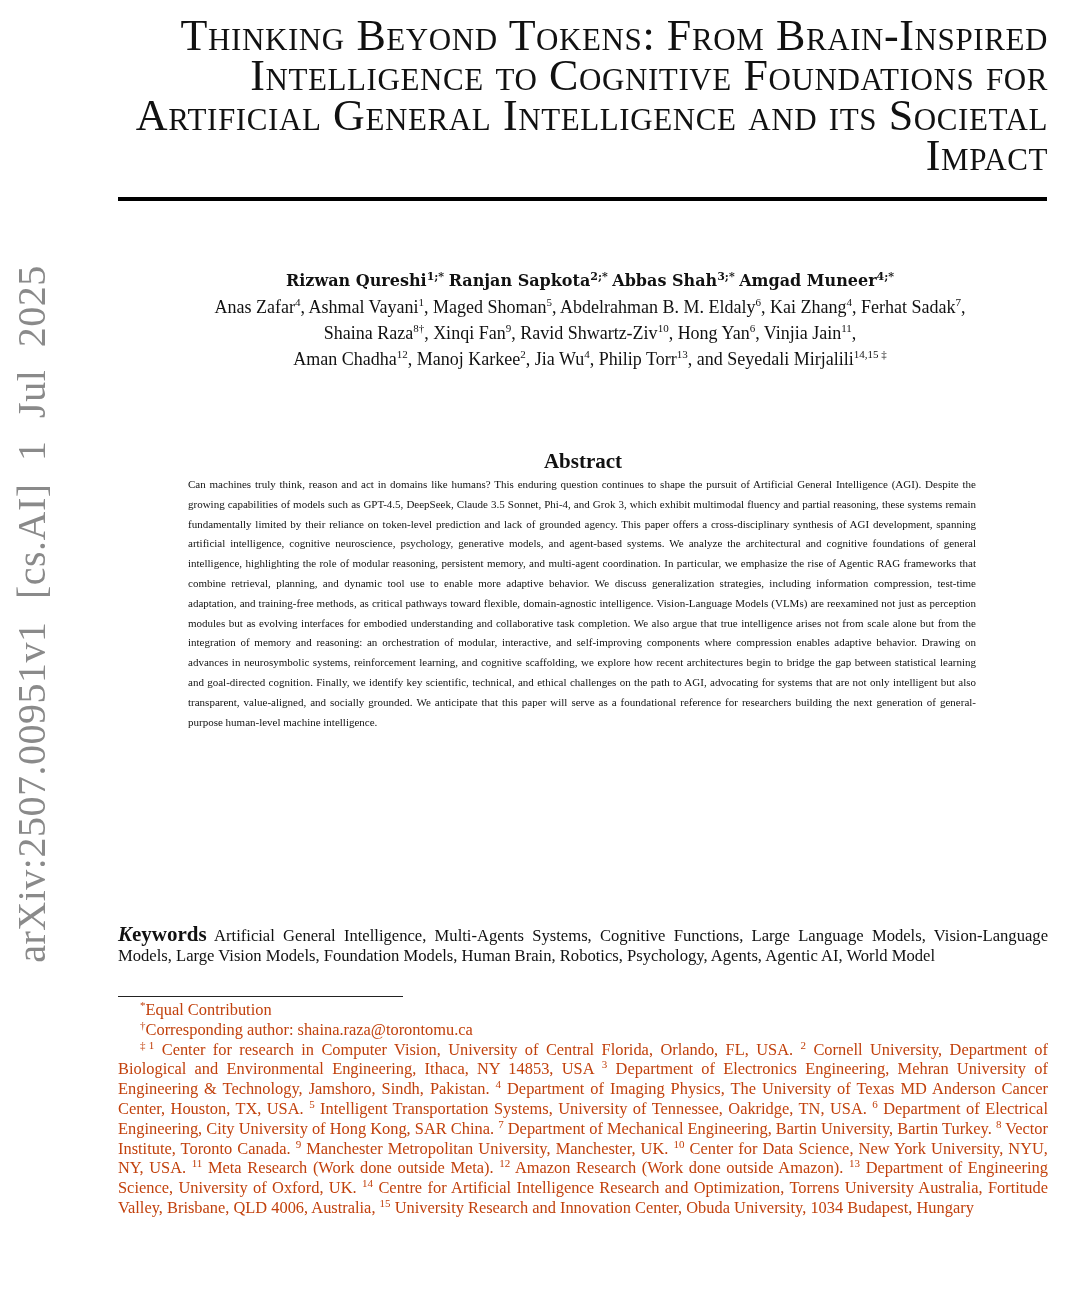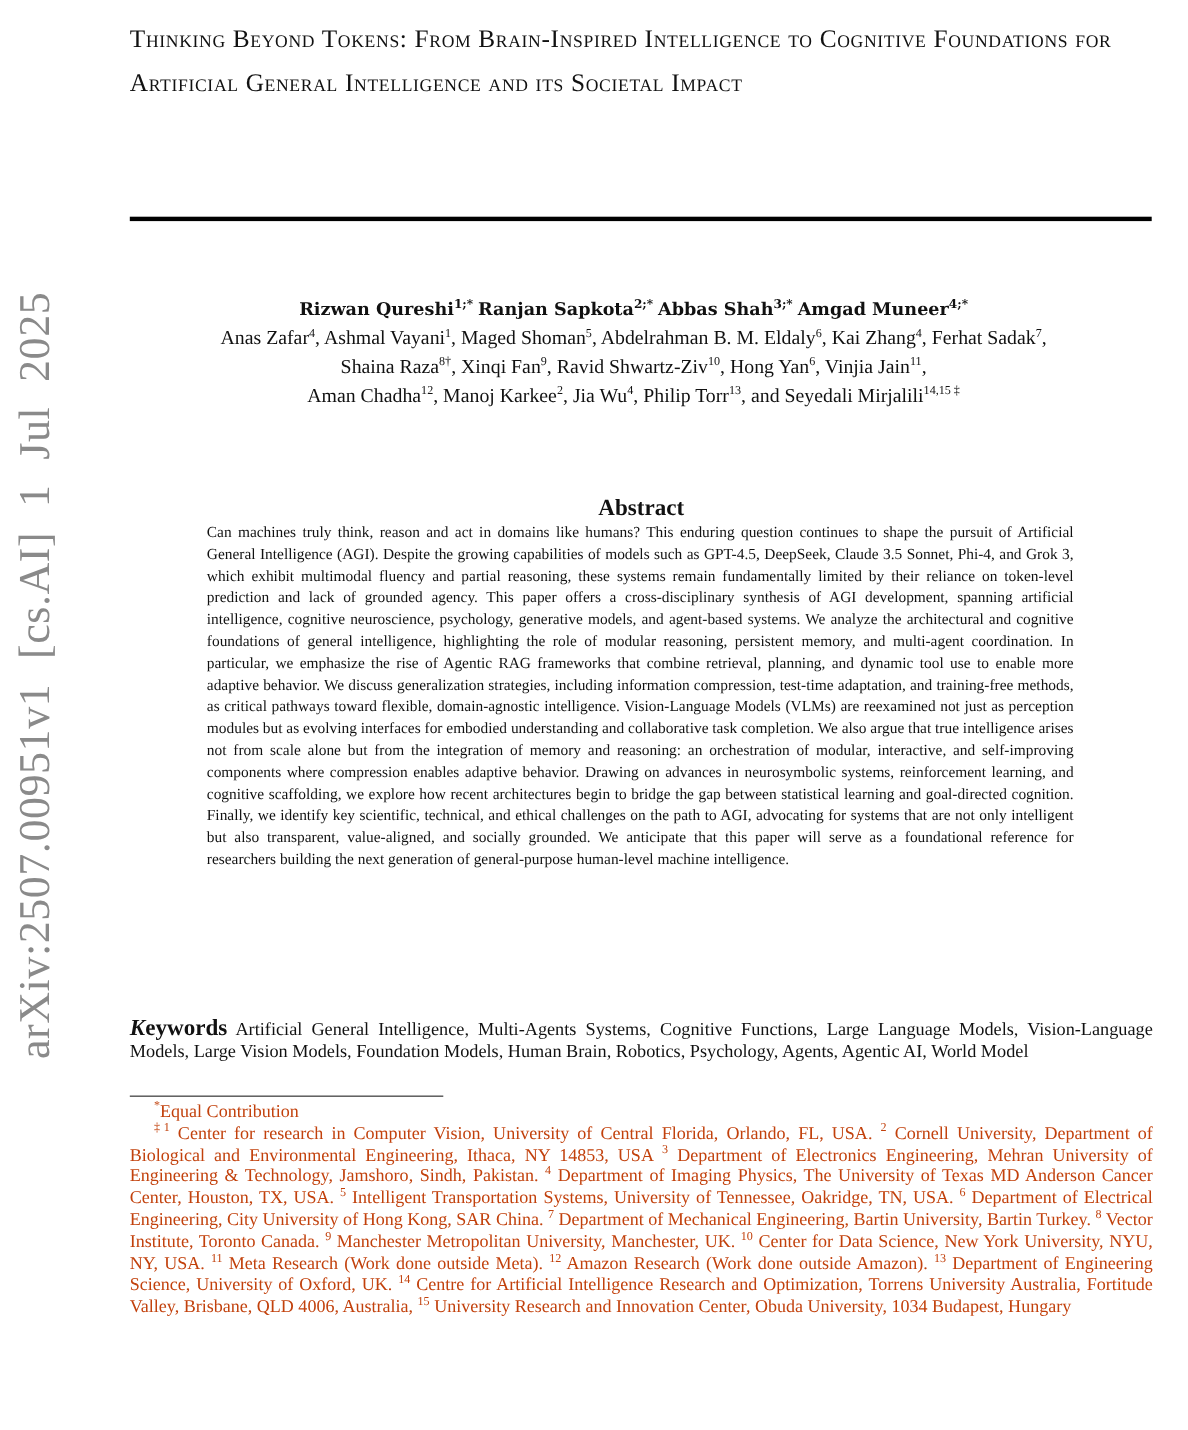--- a/index.html
+++ b/index.html
@@ -16,48 +16,48 @@
     position: absolute;
     left: 31px; top: 614px;
     transform: translate(-50%, -50%) rotate(-90deg);
     white-space: nowrap;
     font-family: "Liberation Serif", serif;
     font-size: 40px; color: #8a8a8a; letter-spacing: 0.5px;
     word-spacing: 12px;
   }
   .title {
     position: absolute; left: 118px; top: 16px; width: 930px;
-    text-align: left;
+    text-align: right;
     font-family: "Liberation Serif", serif;
-    font-size: 23px; line-height: 40px;
+    font-size: 44px; line-height: 40px;
     font-variant: small-caps; letter-spacing: 0.6px;
     color: #111;
   }
   .title-rule {
     position: absolute; left: 118px; top: 197px; width: 929px; height: 4px;
     background: #000;
   }
   .authors {
-    position: absolute; left: 96px; top: 267px; width: 960px;
+    position: absolute; left: 110px; top: 267px; width: 960px;
     text-align: center;
     font-family: "Liberation Serif", serif;
     font-size: 18px; line-height: 26px; color: #111;
   }
   .authors .lead { font-weight: bold; font-family: "DejaVu Serif", serif; font-size: 16px; }
   sup { font-size: 11px; line-height: 0; vertical-align: super; }
   .abstract-heading {
     position: absolute; left: 0; top: 449px; width: 1166px;
     text-align: center;
     font-family: "Liberation Serif", serif;
     font-weight: bold; font-size: 21px;
   }
   .abstract-body {
     position: absolute; left: 188px; top: 475px; width: 788px;
     font-family: "Liberation Serif", serif;
-    font-size: 14px; line-height: 19.8px;
+    font-size: 11px; line-height: 19.8px;
     text-align: justify; hyphens: auto;
     color: #111;
   }
   .keywords {
     position: absolute; left: 118px; top: 924px; width: 930px;
     font-family: "Liberation Serif", serif;
     font-size: 16.6px; line-height: 20px; text-align: justify;
   }
   .keywords .kw-label { font-weight: bold; font-size: 21px; }
   .keywords .kw-label .k { font-style: italic; }
@@ -97,14 +97,15 @@
 
 <div class="keywords">
   <span class="kw-label"><span class="k">K</span><span>eywords</span></span>
   <span>Artificial General Intelligence, Multi-Agents Systems, Cognitive Functions, Large Language Models, Vision-Language Models, Large Vision Models, Foundation Models, Human Brain, Robotics, Psychology, Agents, Agentic AI, World Model</span>
 </div>
 
 <div class="fn-rule"></div>
 
 <div class="footnotes">
   <div class="fn"><sup>*</sup><span>Equal Contribution</span></div>
+  <div class="fn"><sup>†</sup><span>Corresponding author: shaina.raza@torontomu.ca</span></div>
   <div class="fn-aff" id="affiliations"><sup>‡</sup><sup>1</sup> <span>Center for research in Computer Vision, University of Central Florida, Orlando, FL, USA.</span> <sup>2</sup> <span>Cornell University, Department of Biological and Environmental Engineering, Ithaca, NY 14853, USA</span> <sup>3</sup> <span>Department of Electronics Engineering, Mehran University of Engineering &amp; Technology, Jamshoro, Sindh, Pakistan.</span> <sup>4</sup> <span>Department of Imaging Physics, The University of Texas MD Anderson Cancer Center, Houston, TX, USA.</span> <sup>5</sup> <span>Intelligent Transportation Systems, University of Tennessee, Oakridge, TN, USA.</span> <sup>6</sup> <span>Department of Electrical Engineering, City University of Hong Kong, SAR China.</span> <sup>7</sup> <span>Department of Mechanical Engineering, Bartin University, Bartin Turkey.</span> <sup>8</sup> <span>Vector Institute, Toronto Canada.</span> <sup>9</sup> <span>Manchester Metropolitan University, Manchester, UK.</span> <sup>10</sup> <span>Center for Data Science, New York University, NYU, NY, USA.</span> <sup>11</sup> <span>Meta Research (Work done outside Meta).</span> <sup>12</sup> <span>Amazon Research (Work done outside Amazon).</span> <sup>13</sup> <span>Department of Engineering Science, University of Oxford, UK.</span> <sup>14</sup> <span>Centre for Artificial Intelligence Research and Optimization, Torrens University Australia, Fortitude Valley, Brisbane, QLD 4006, Australia,</span> <sup>15</sup> <span>University Research and Innovation Center, Obuda University, 1034 Budapest, Hungary</span> </div>
 </div>
 
 </body></html>

